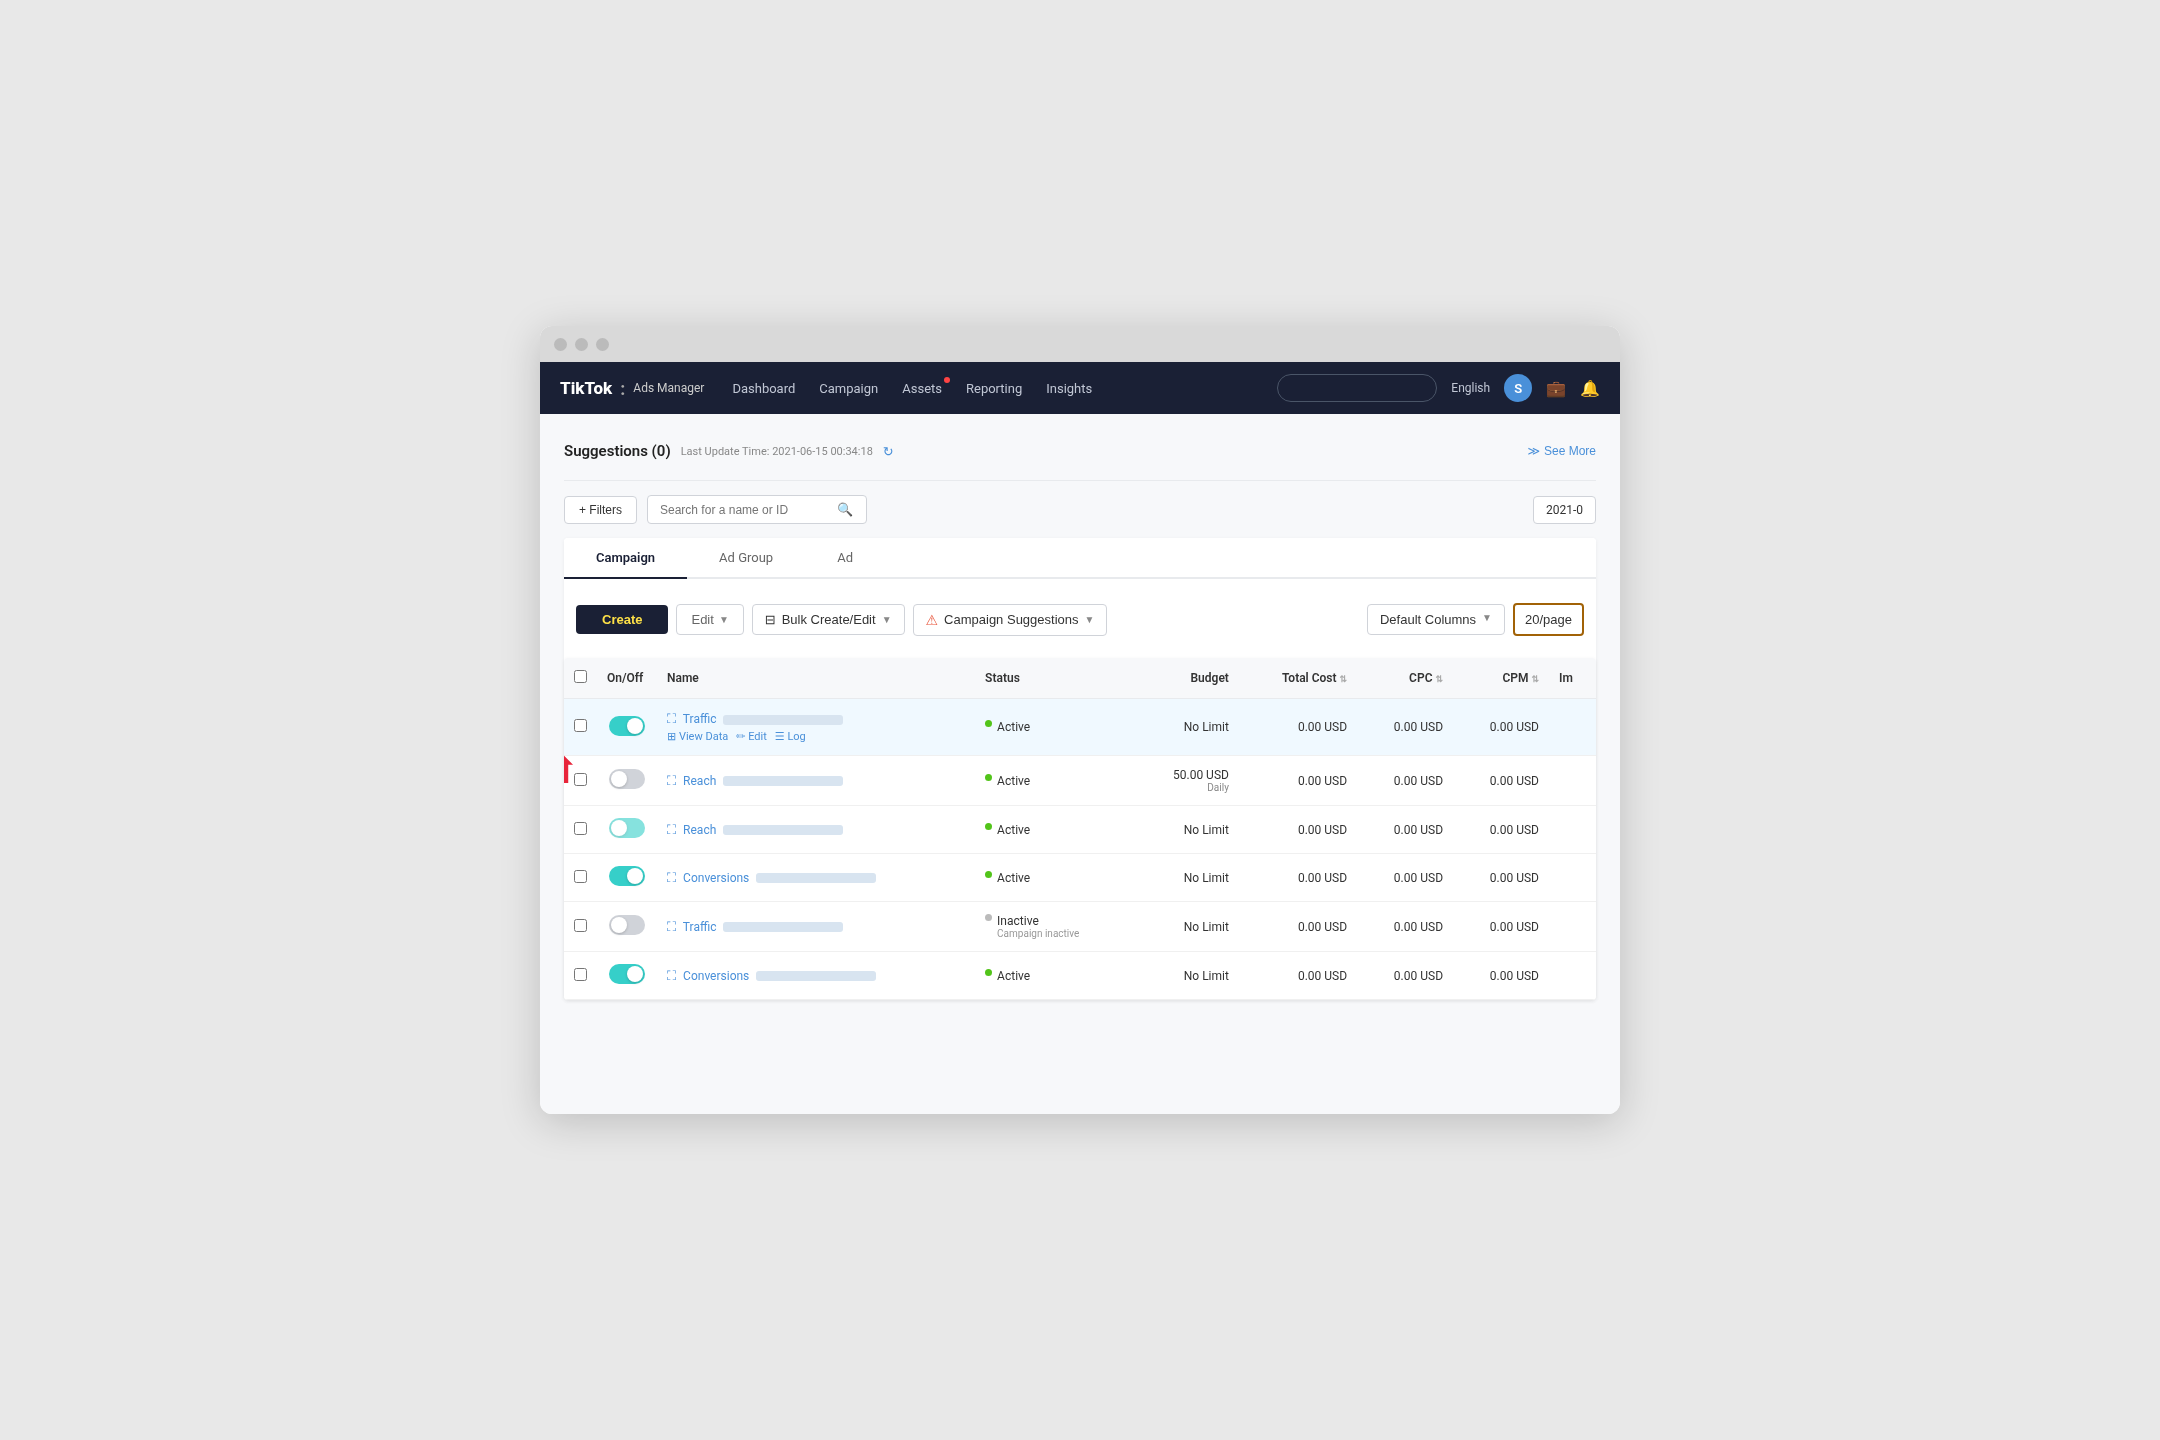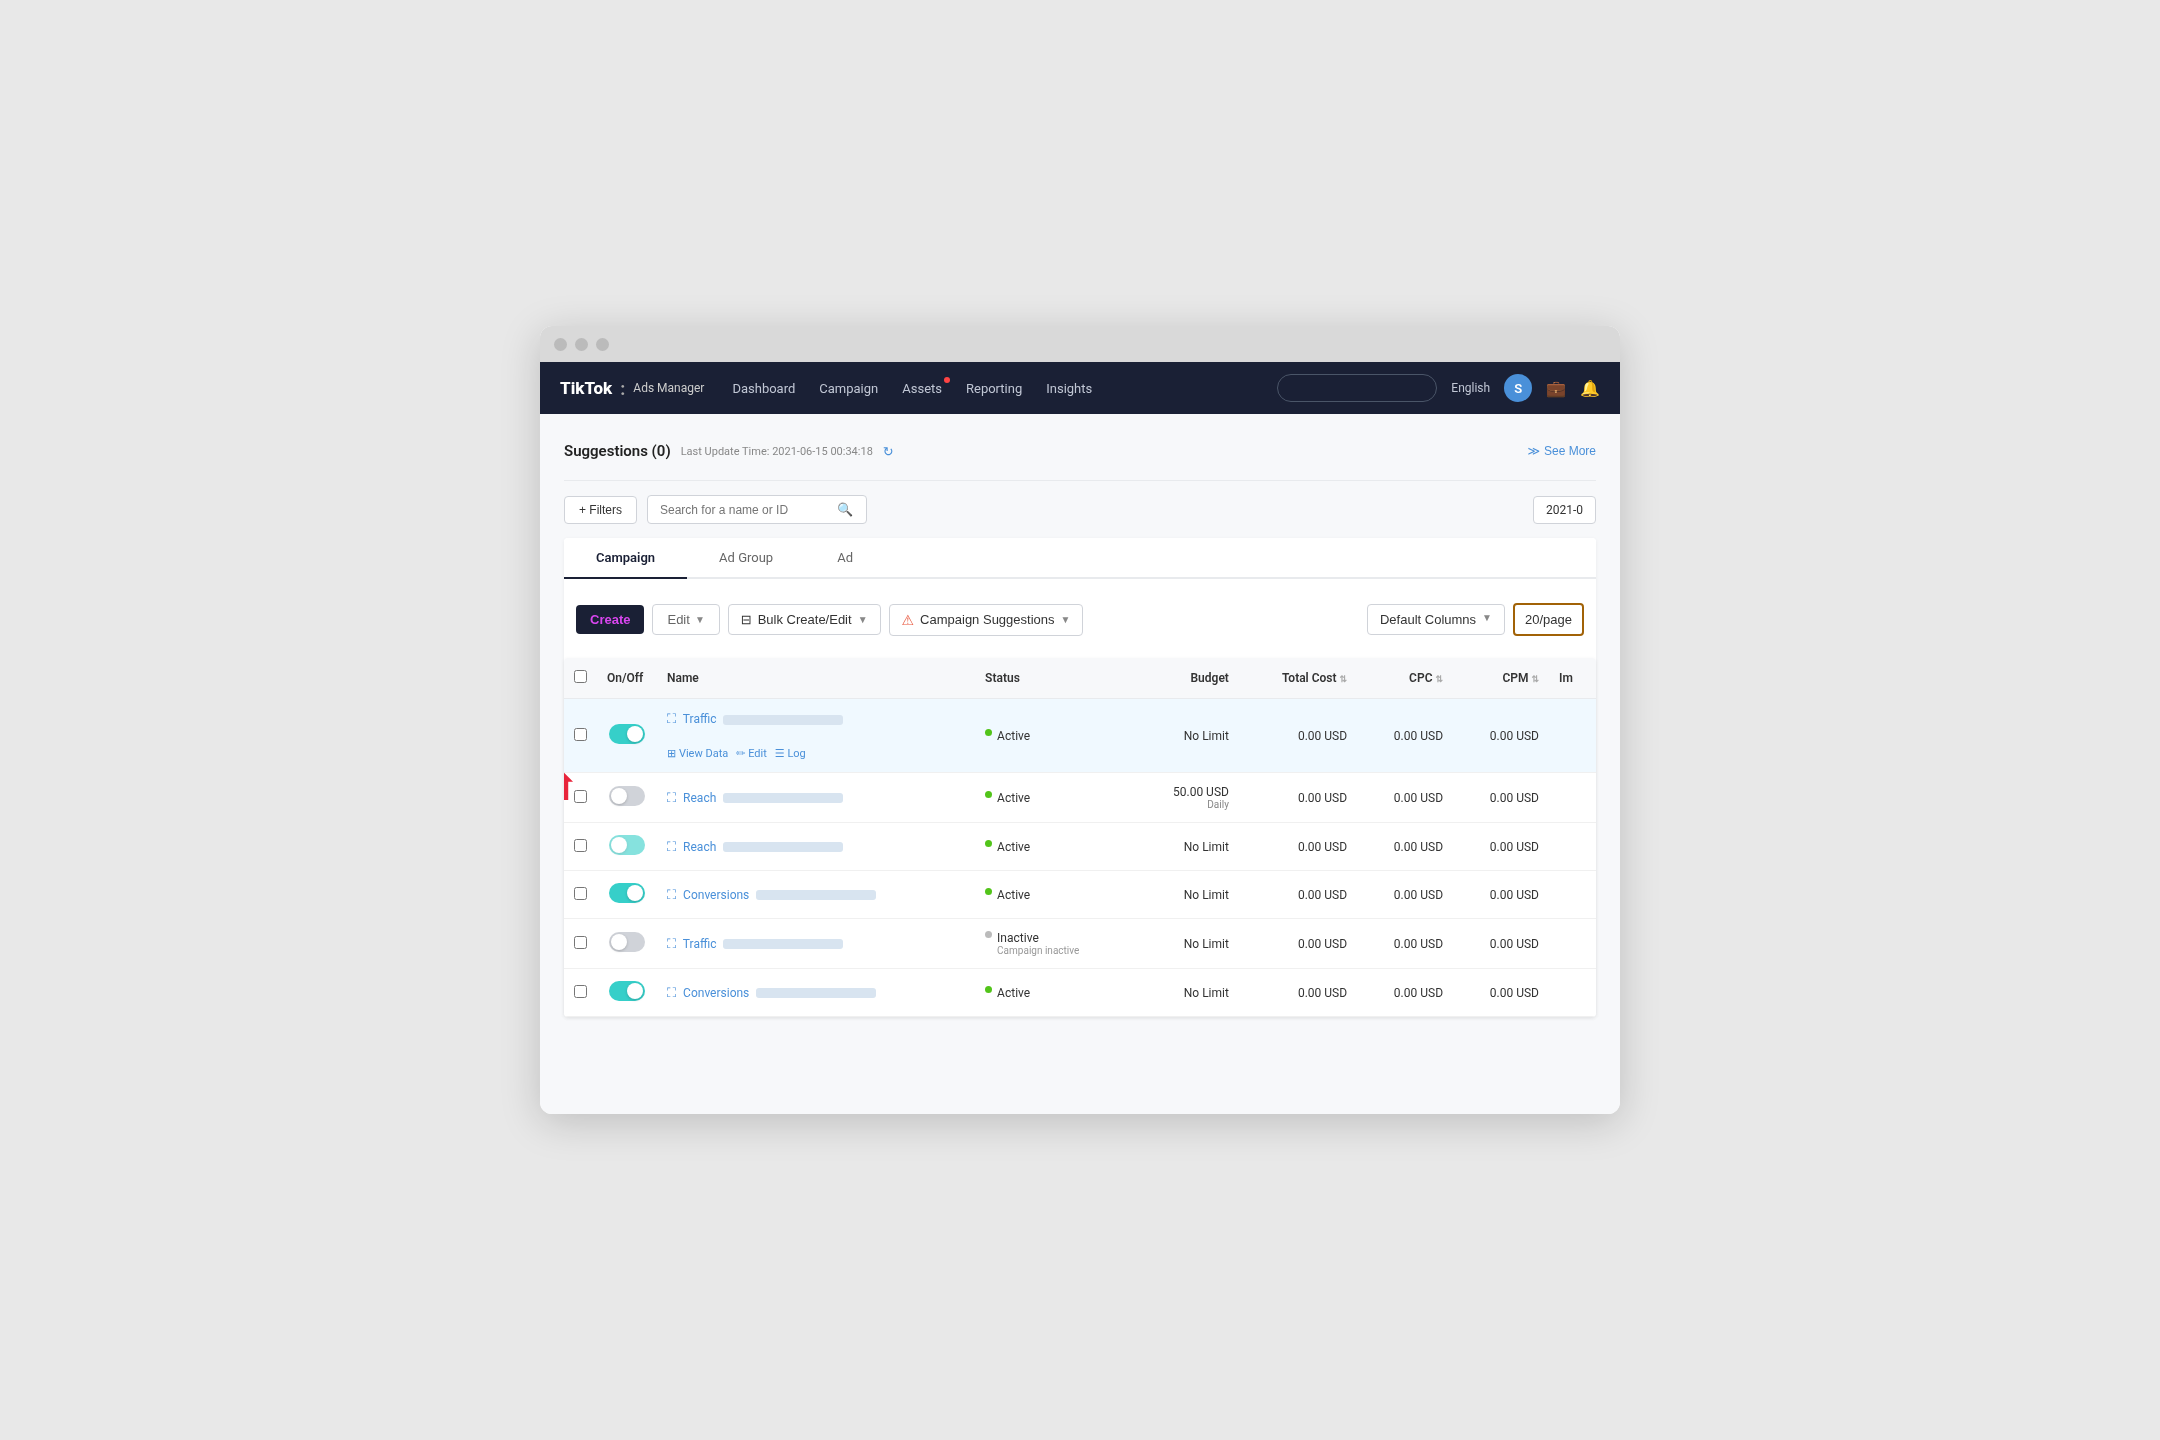--- a/index.html
+++ b/index.html
@@ -224,24 +224,24 @@
       display: flex;
       align-items: center;
       gap: 8px;
       margin-bottom: 12px;
       background: #fff;
       padding: 10px 12px;
       border-radius: 0 0 4px 4px;
     }
     .btn-create {
       background: #1a2035;
-      color: #d946ef;
+      color: #fde047;
       border: none;
       border-radius: 4px;
-      padding: 7px 14px;
+      padding: 7px 26px;
       font-size: 13px;
       font-weight: 600;
       cursor: pointer;
     }
     .btn-edit {
       border: 1px solid #d0d3d9;
       background: #fff;
       border-radius: 4px;
       padding: 7px 14px;
       font-size: 13px;
@@ -339,21 +339,21 @@
     .td-checkbox { width: 32px; text-align: center; }
     .td-toggle { width: 60px; text-align: center; }
     .campaign-name {
       color: #4a90d9;
       font-size: 12px;
       cursor: pointer;
     }
     .campaign-actions {
       display: flex;
       gap: 8px;
-      margin-top: 20px;
+      margin-top: 3px;
       font-size: 11px;
       color: #4a90d9;
     }
     .campaign-actions span { cursor: pointer; }
     .campaign-icon { font-size: 13px; color: #4a90d9; margin-right: 4px; }
     .status-badge {
       display: flex;
       gap: 5px;
       font-size: 12px;
     }

